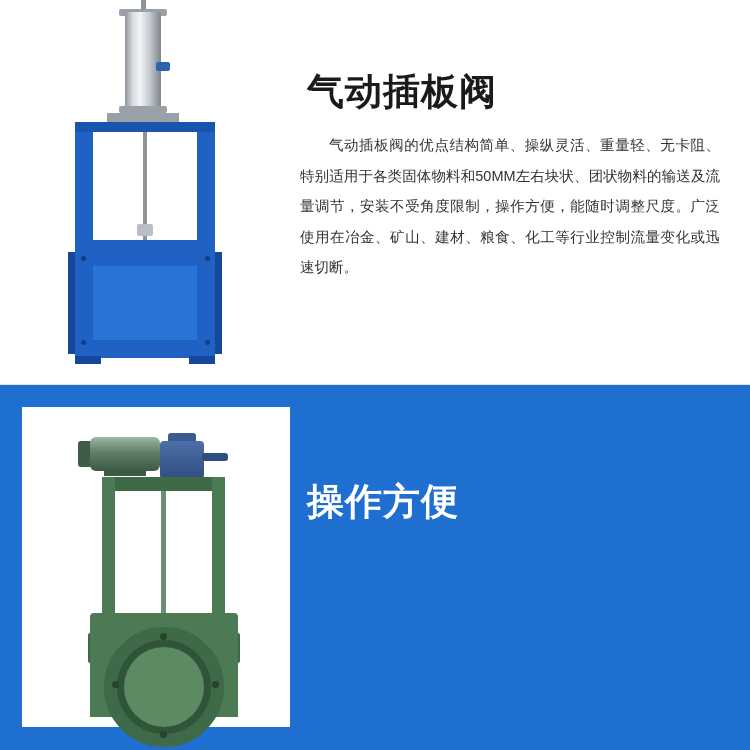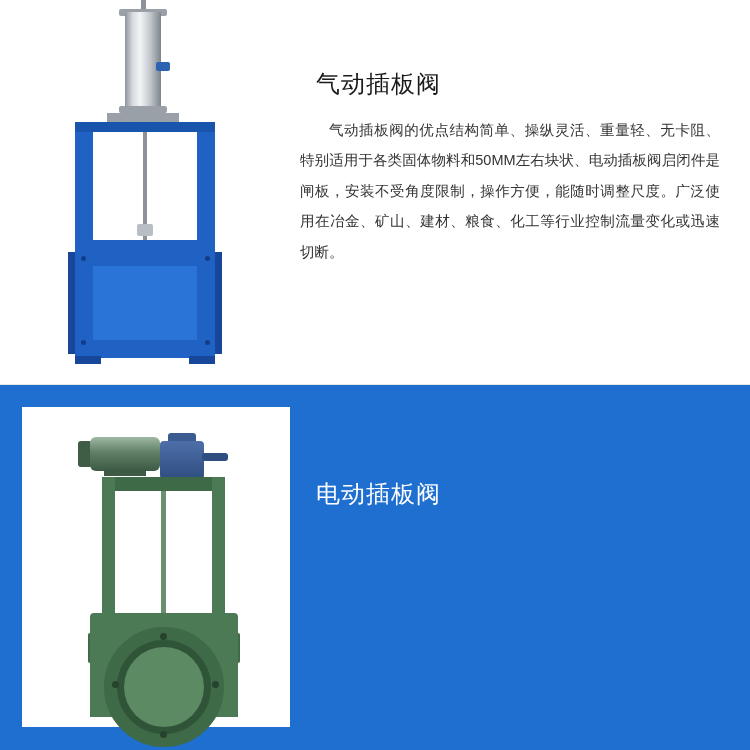--- a/index.html
+++ b/index.html
@@ -58,25 +58,25 @@
   }
   .section-two .text-area {
     position: absolute;
     left: 300px;
     top: 95px;
     width: 425px;
   }
 
   
   .title {
-    font-size: 24px;
-    font-weight: normal;
+    font-size: 37px;
+    font-weight: bold;
     letter-spacing: 1px;
     color: #1a1a1a;
-    margin: 0 0 16px 16px;
+    margin: 0 0 16px 7px;
     line-height: 1.2;
   }
   .title-light {
     color: #ffffff;
   }
   .para {
     font-size: 14.5px;
     line-height: 2.1;
     color: #333333;
     text-align: justify;
@@ -409,21 +409,21 @@
         <div class="bolt" style="left:26px;top:340px;"></div>
         <div class="bolt" style="left:150px;top:256px;"></div>
         <div class="bolt" style="left:150px;top:340px;"></div>
         <div class="foot l"></div>
         <div class="foot r"></div>
       </div>
     </div>
 
     <div class="text-area">
       <h2 class="title">气动插板阀</h2>
-      <p class="para">气动插板阀的优点结构简单、操纵灵活、重量轻、无卡阻、特别适用于各类固体物料和50MM左右块状、电动插板阀启闭件是闸板，安装不受角度限制，操作方便，能随时调整尺度。广泛使用在冶金、矿山、建材、粮食、化工等行业控制流量变化或迅速切断。</p>
+      <p class="para">气动插板阀的优点结构简单、操纵灵活、重量轻、无卡阻、特别适用于各类固体物料和50MM左右块状、团状物料的输送及流量调节，安装不受角度限制，操作方便，能随时调整尺度。广泛使用在冶金、矿山、建材、粮食、化工等行业控制流量变化或迅速切断。</p>
     </div>
 
     <div class="divider"></div>
   </div>
 
   <div class="section-two">
 
     <div class="card">
       <div class="valve-elec">
         <div class="motor-fan"></div>
@@ -446,17 +446,17 @@
         <div class="valve-ring"></div>
         <div class="valve-ring-inner"></div>
         <div class="flange-hole" style="left:70px;top:262px;"></div>
         <div class="flange-hole" style="left:170px;top:262px;"></div>
         <div class="flange-hole" style="left:118px;top:214px;"></div>
         <div class="flange-hole" style="left:118px;top:312px;"></div>
       </div>
     </div>
 
     <div class="text-area">
-      <h2 class="title title-light">电动插板阀</h2>
+      <h2 class="title title-light">操作方便</h2>
     </div>
   </div>
 
 </div>
 
 </body></html>

